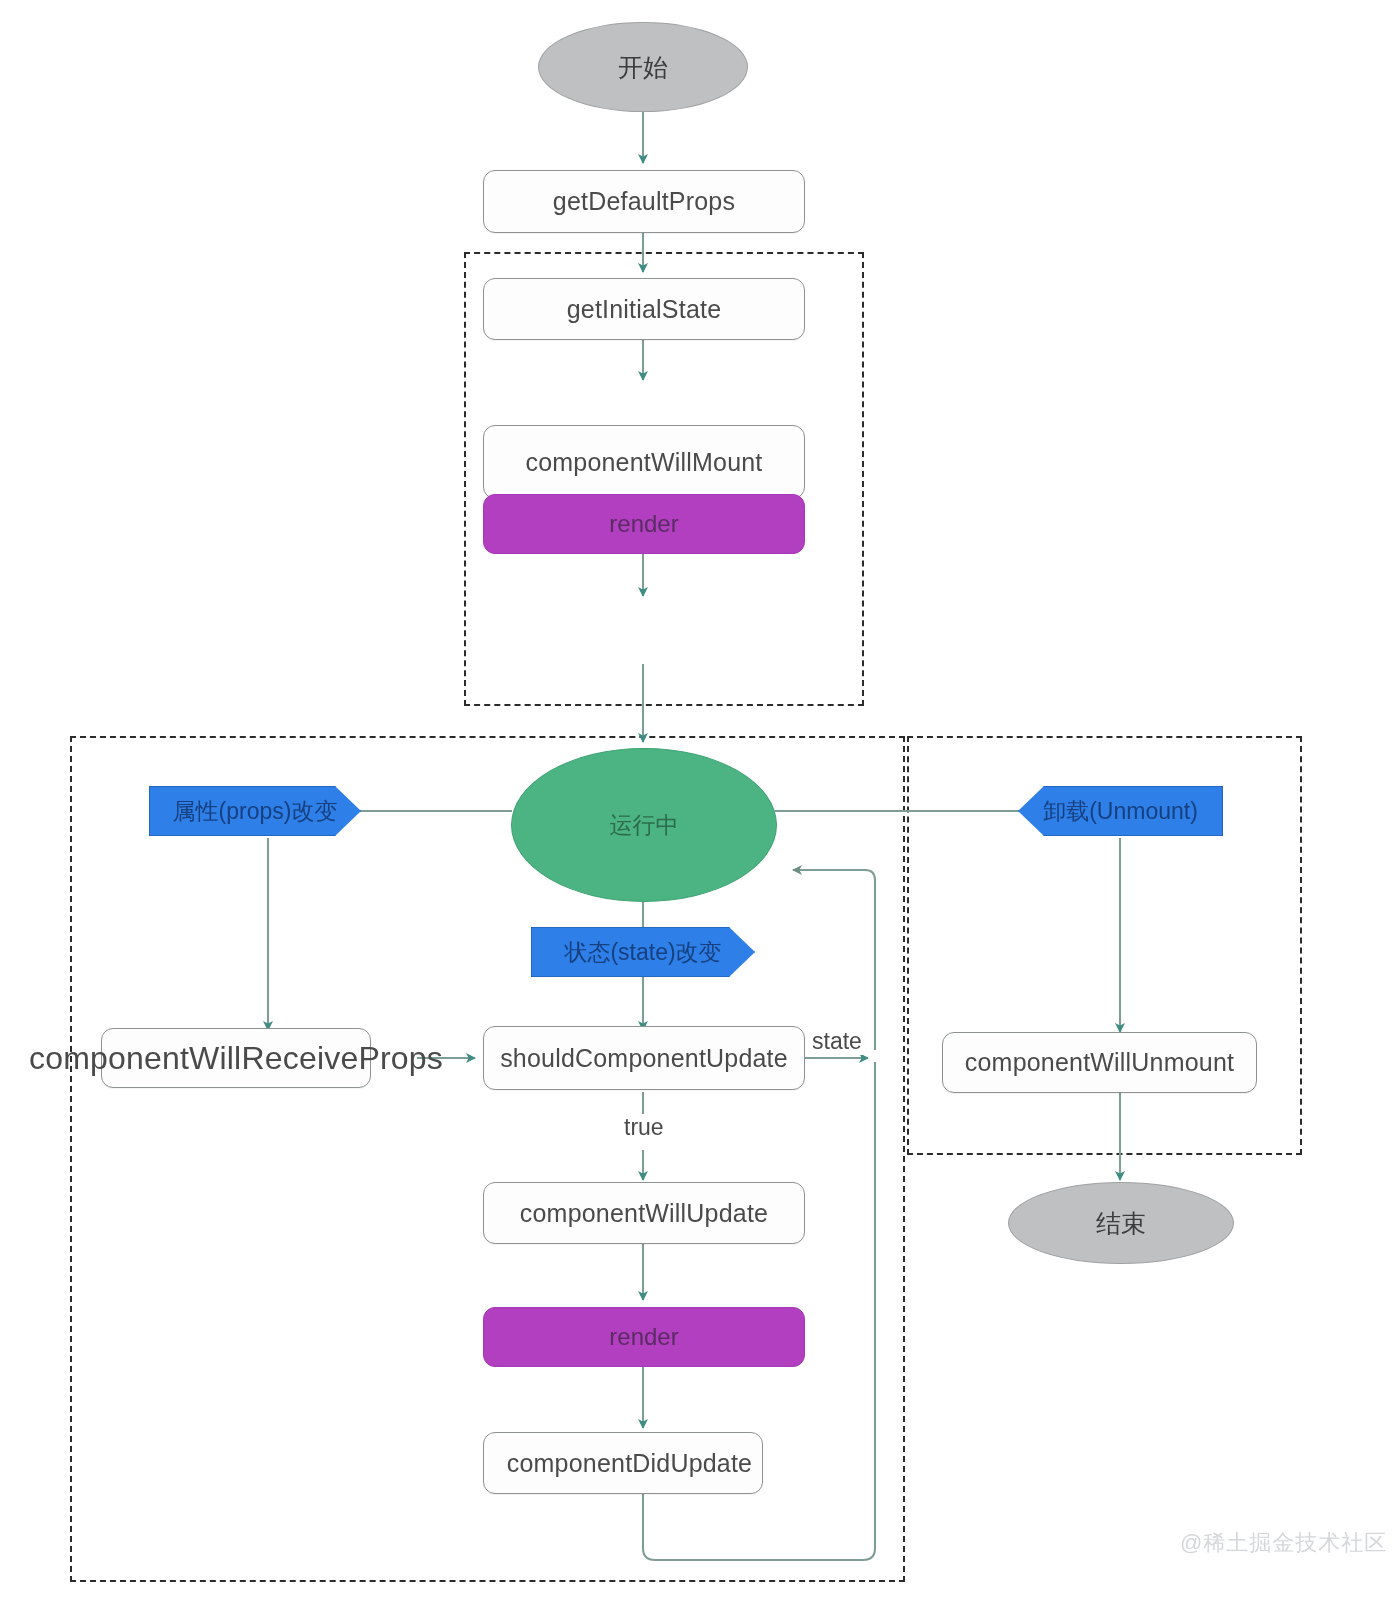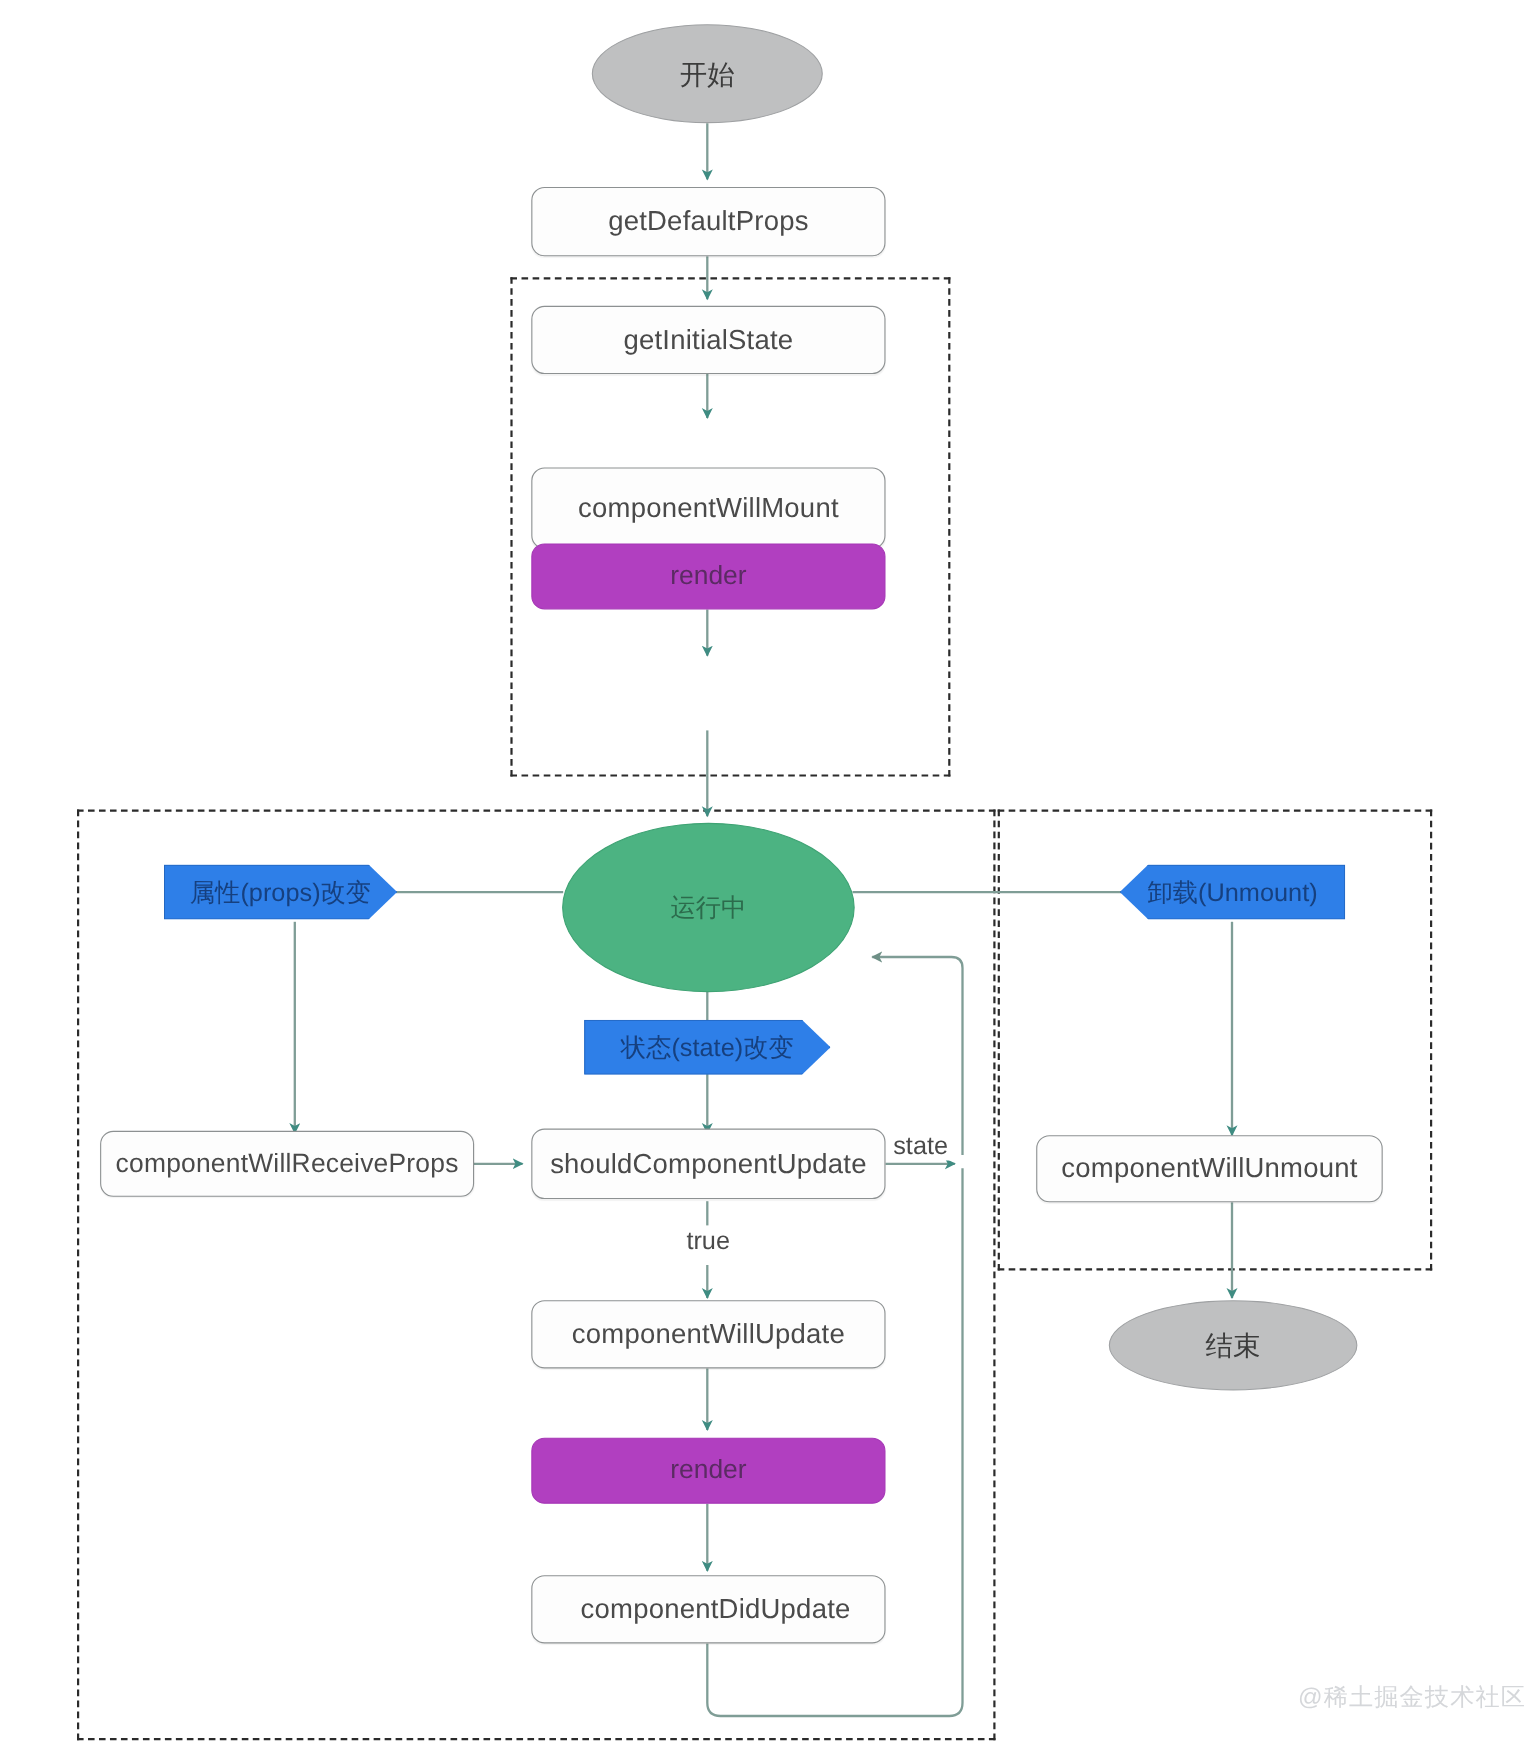--- a/index.html
+++ b/index.html
@@ -156,29 +156,29 @@
 
 
   <div class="node state-ellipse" style="left:511px;top:748px;width:266px;height:154px;">运行中</div>
 
   <div class="node tag right-point" style="left:149px;top:786px;width:212px;height:50px;">属性(props)改变</div>
 
   <div class="node tag right-point" style="left:531px;top:927px;width:224px;height:50px;">状态(state)改变</div>
 
   <div class="node tag left-point" style="left:1018px;top:786px;width:205px;height:50px;">卸载(Unmount)</div>
 
-  <div class="node proc" style="left:91px;top:1028px;width:340px;height:60px;font-size:24px;">componentWillReceiveProps</div>
+  <div class="node proc" style="left:101px;top:1028px;width:270px;height:60px;font-size:32px;">componentWillReceiveProps</div>
 
   <div class="node proc" style="left:483px;top:1026px;width:322px;height:64px;">shouldComponentUpdate</div>
 
   <div class="node proc" style="left:483px;top:1182px;width:322px;height:62px;">componentWillUpdate</div>
 
   <div class="node render" style="left:483px;top:1307px;width:322px;height:60px;">render</div>
 
-  <div class="node proc" style="left:483px;top:1432px;width:322px;height:62px;padding-left:13px;">componentDidUpdate</div>
+  <div class="node proc" style="left:483px;top:1432px;width:280px;height:62px;padding-left:13px;">componentDidUpdate</div>
 
   <div class="node proc" style="left:942px;top:1032px;width:315px;height:61px;">componentWillUnmount</div>
 
   <div class="node term" style="left:1008px;top:1182px;width:226px;height:82px;">结束</div>
 
   <div class="edge-label" style="left:808px;top:1028px;">state</div>
   <div class="edge-label" style="left:620px;top:1114px;">true</div>
 
   <div class="watermark" style="left:1180px;top:1528px;">@稀土掘金技术社区</div>
 

